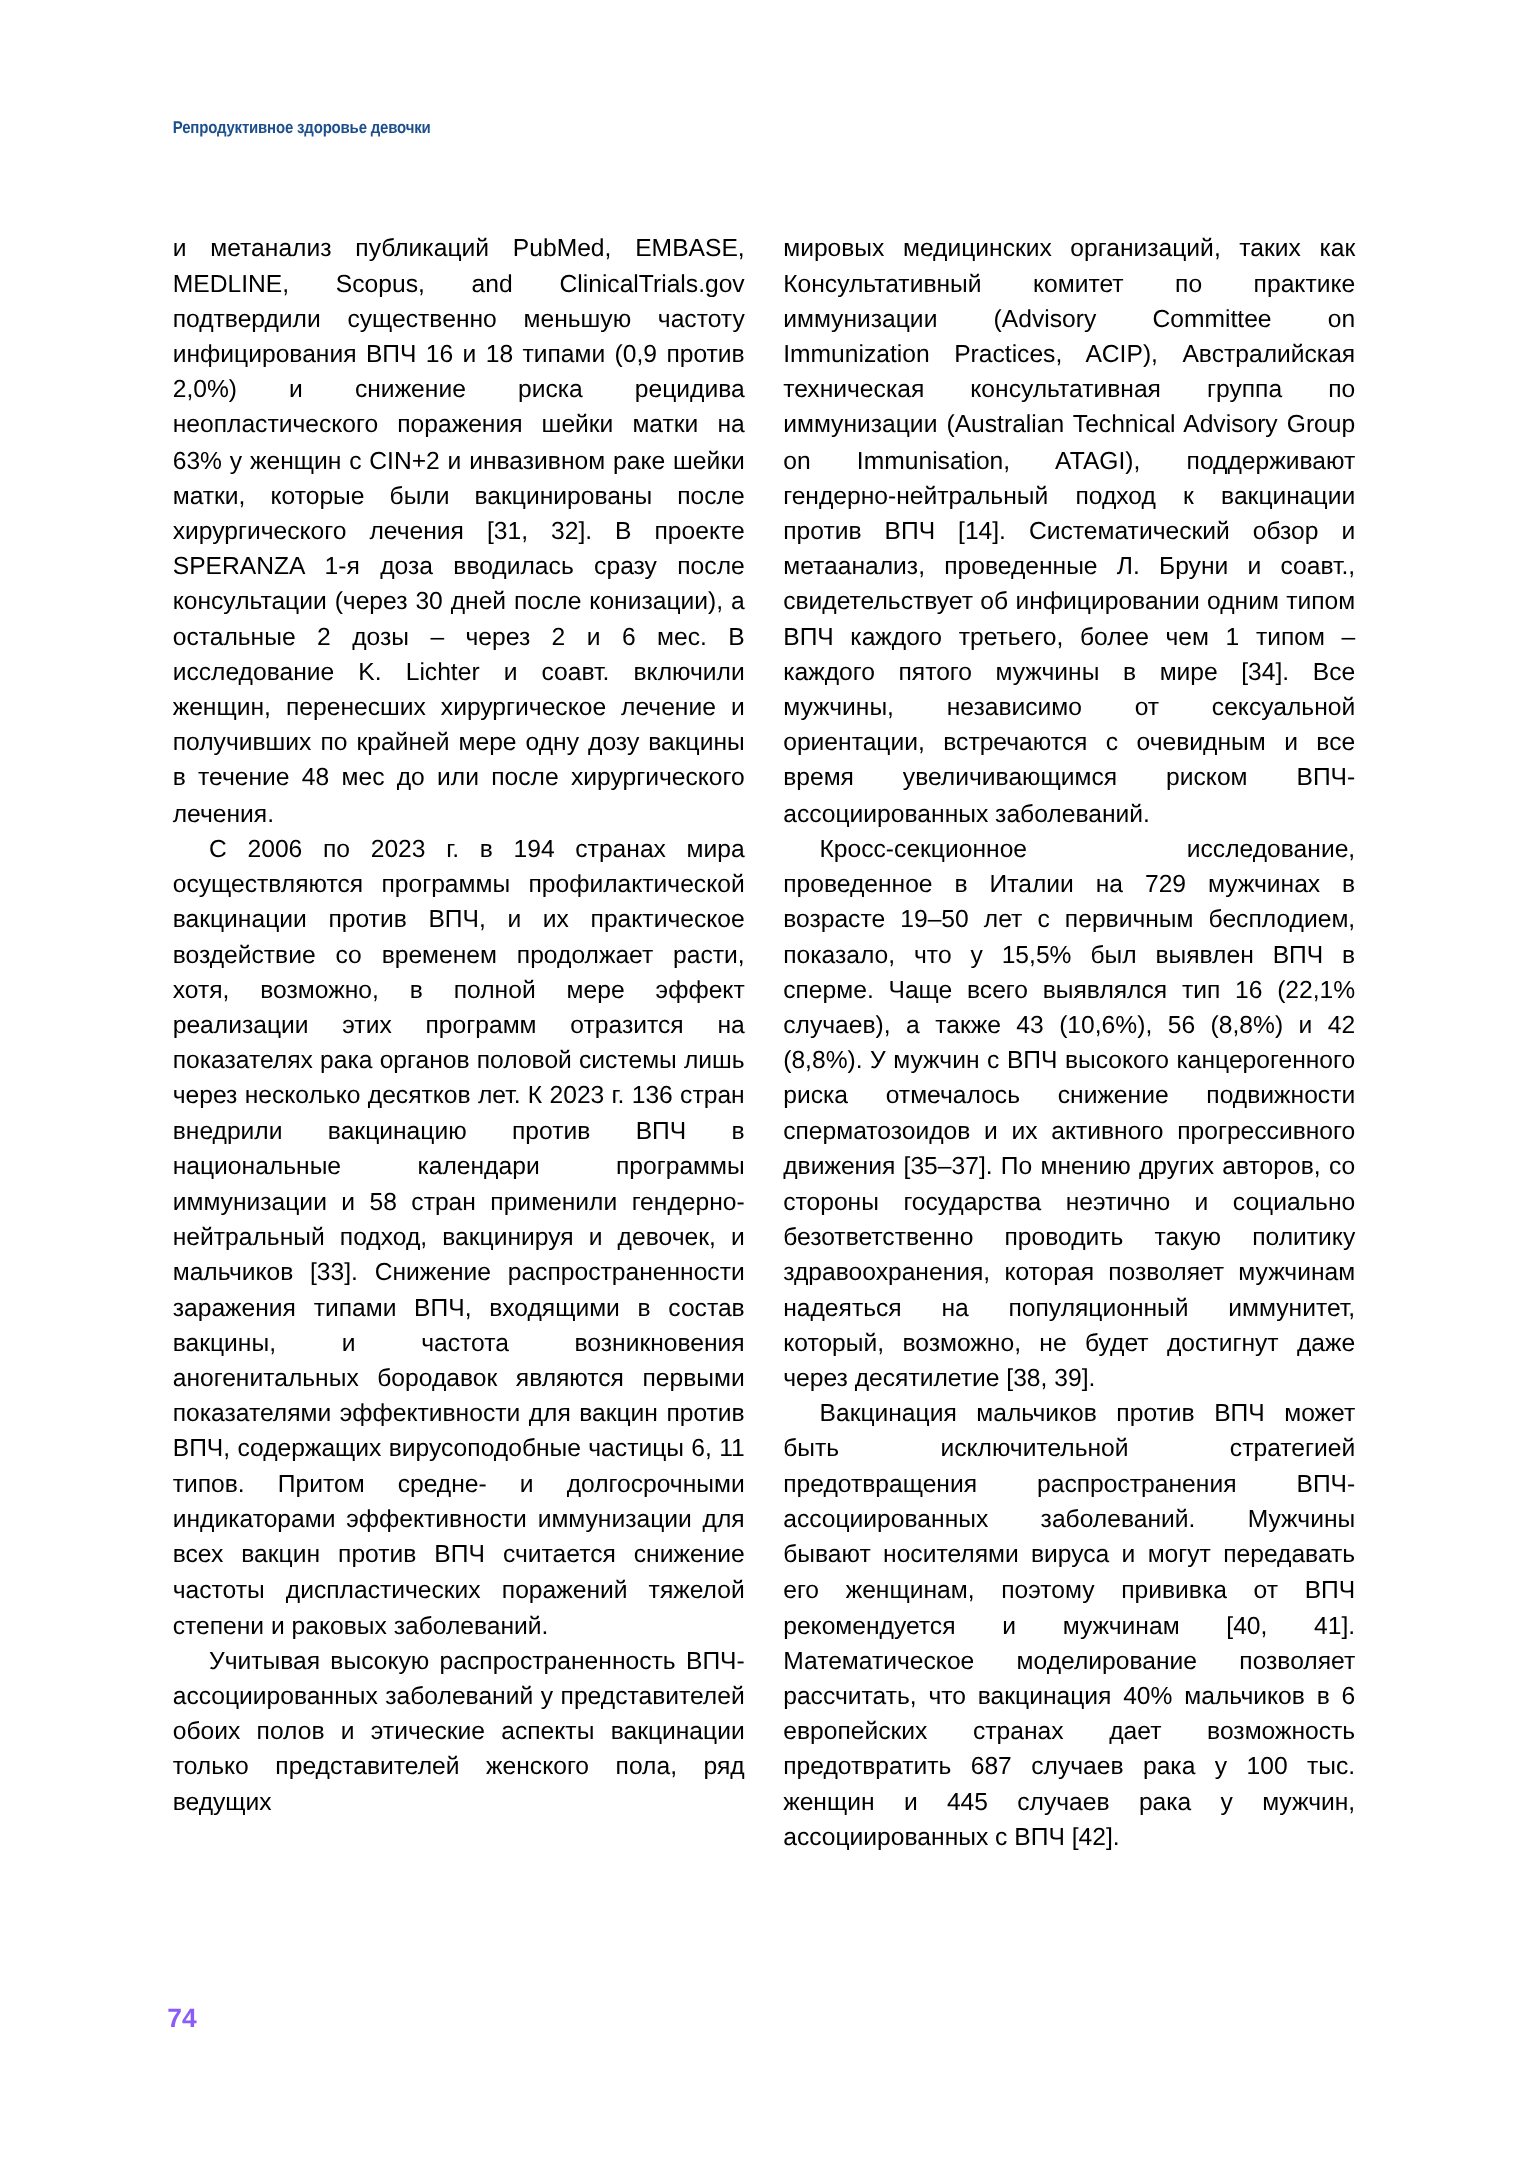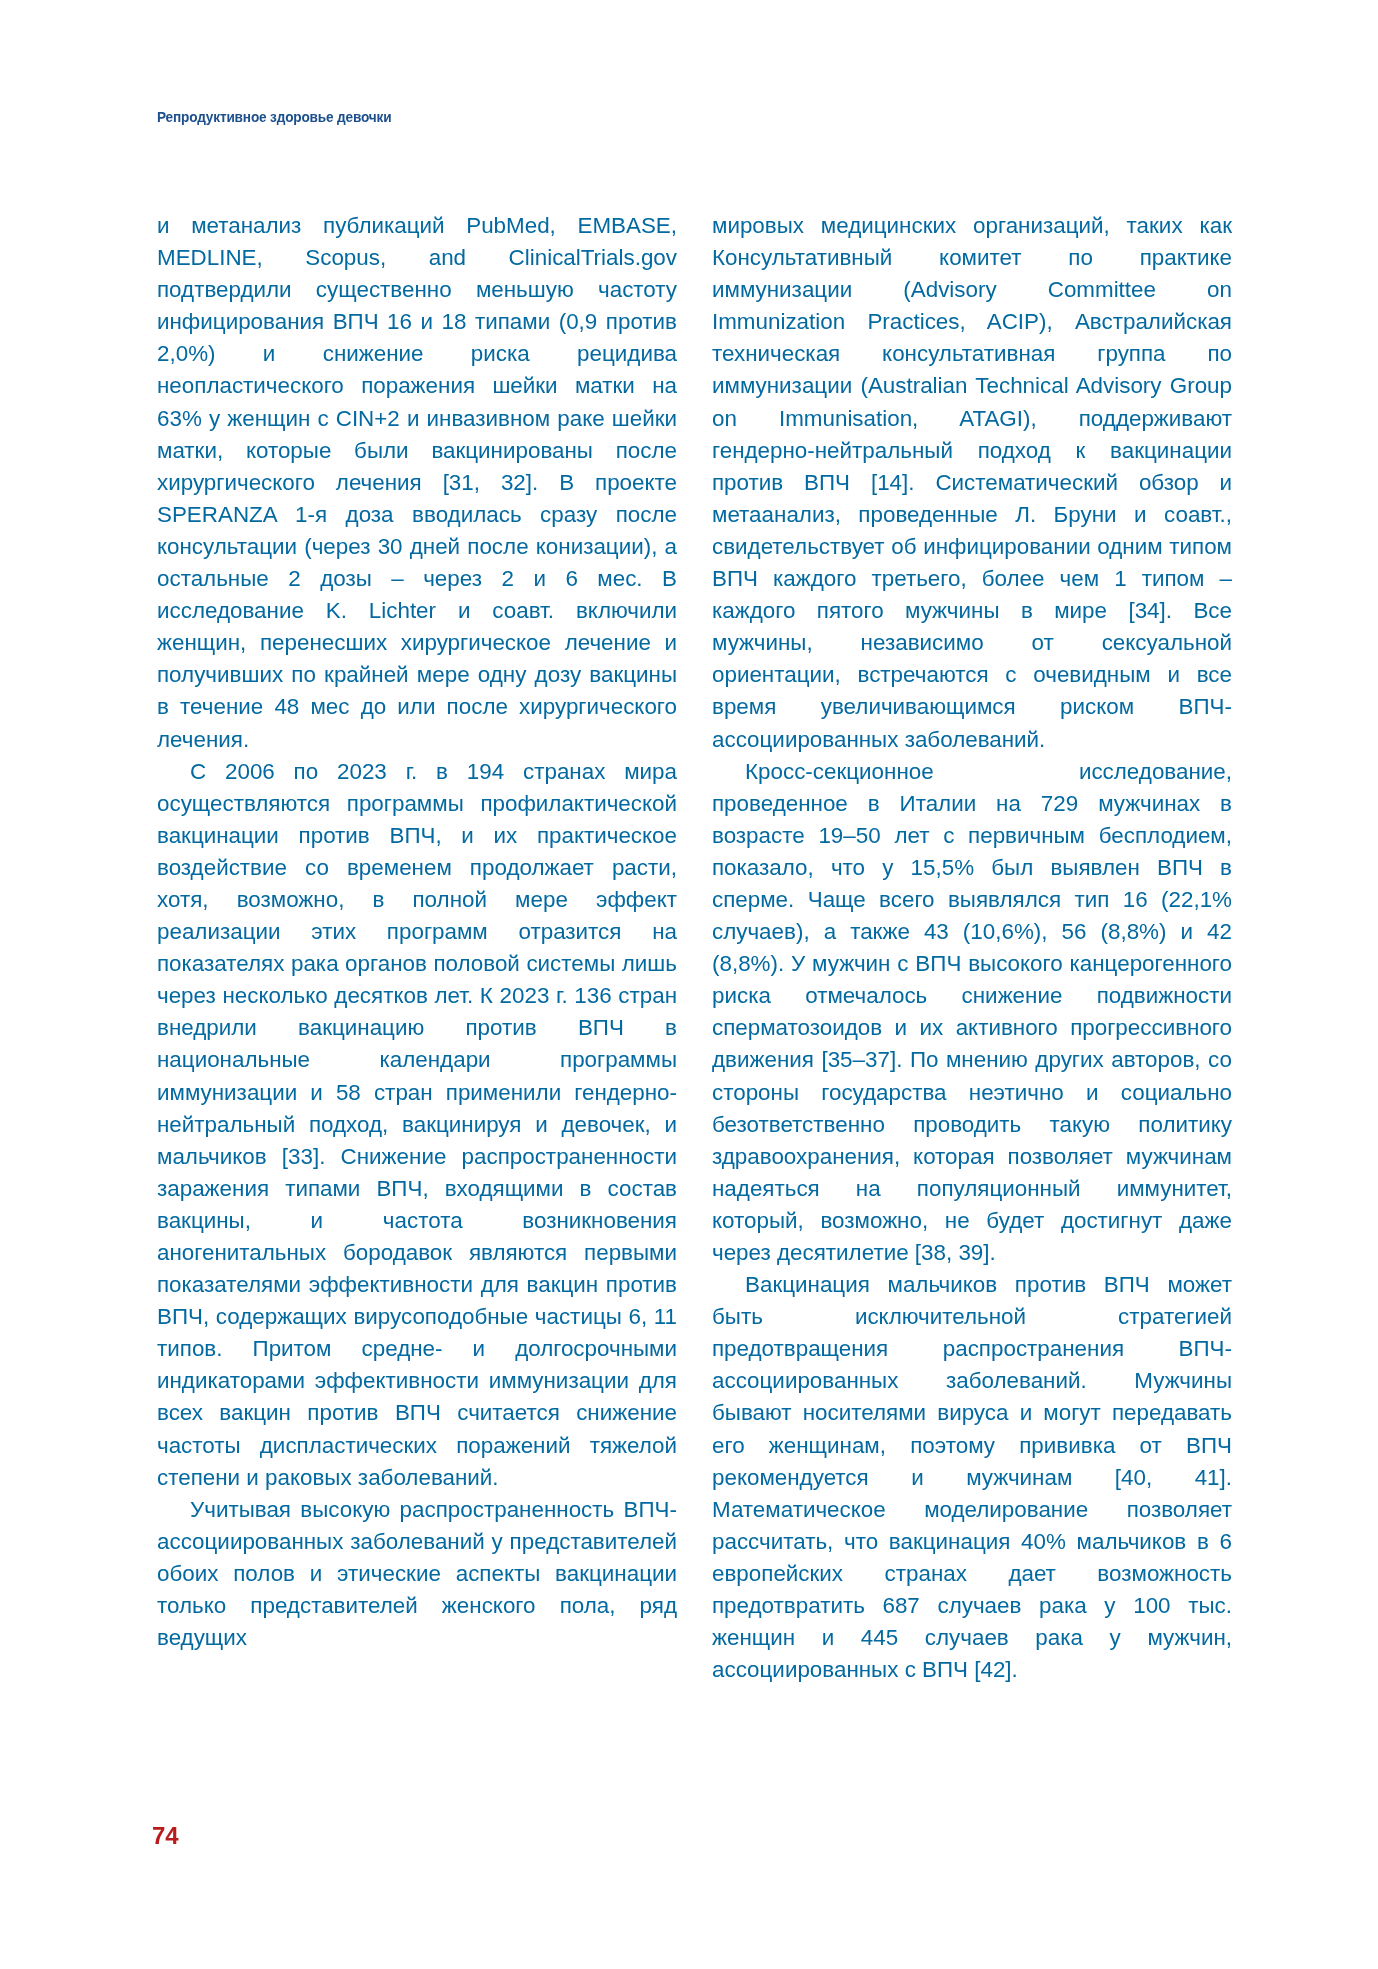--- a/index.html
+++ b/index.html
@@ -6,30 +6,30 @@
     body { width: 1378px; height: 1969px; position: relative; overflow: hidden; }
     .running-head {
       position: absolute; left: 157px; top: 108px;
       font-family: "Liberation Sans", sans-serif; font-weight: bold;
       font-size: 15.5px; color: #1c4f8c; letter-spacing: -0.2px;
       transform: scaleX(0.88); transform-origin: left top;
     }
     .column {
       position: absolute; top: 210px; width: 520px;
       font-family: "Liberation Sans", sans-serif; font-size: 22.4px;
-      line-height: 32.1px; color: #0369a1; text-align: justify;
+      line-height: 32.1px; color: #000000; text-align: justify;
       hyphens: manual;
     }
     .col-left { left: 157px; }
     .col-right { left: 712px; }
     .column p { margin: 0; }
     .column p.indent { text-indent: 33px; }
     .footer {
       position: absolute; left: 152px; top: 1822px;
-      font-family: "Liberation Sans", sans-serif; font-size: 22px; color: #b91c1c;
+      font-family: "Liberation Sans", sans-serif; font-size: 22px; color: #8b5cf6;
       display: flex; align-items: baseline; gap: 22px;
     }
     .page-number { font-weight: bold; font-size: 24px; }
   </style>
 </head>
 <body>
 
 <div class="running-head">Репродуктивное здоровье девочки</div>
 
 <div class="column col-left">

